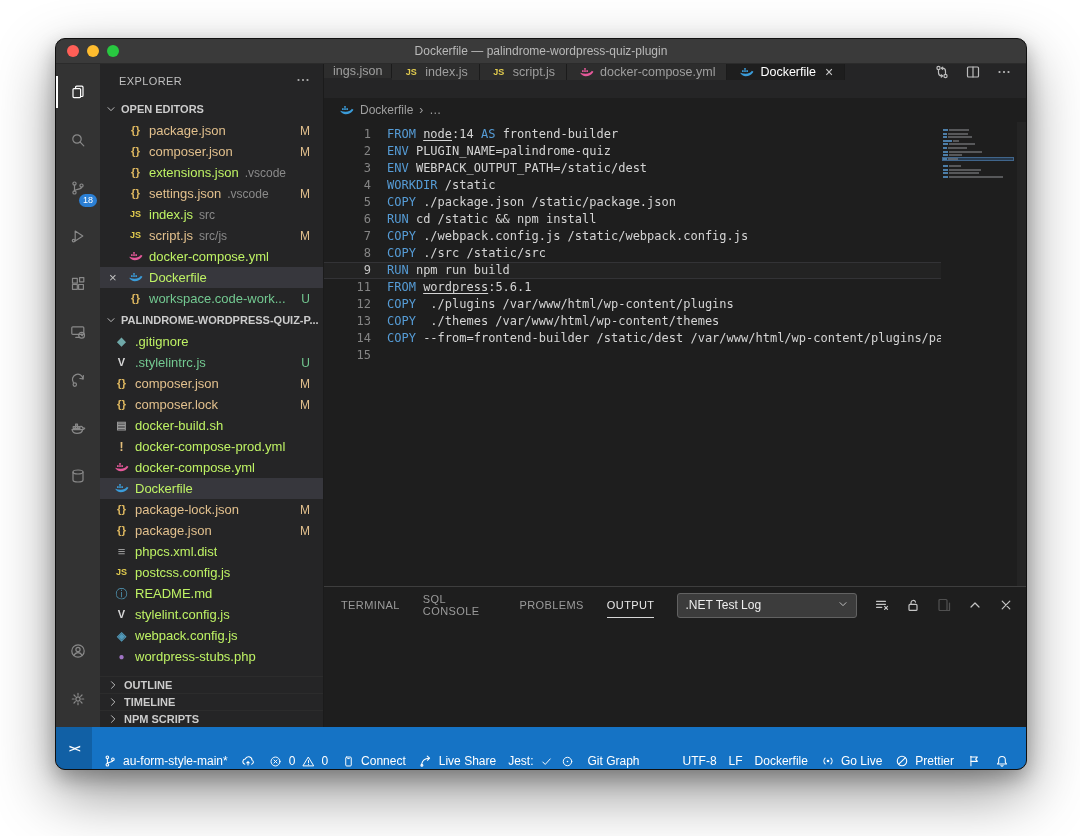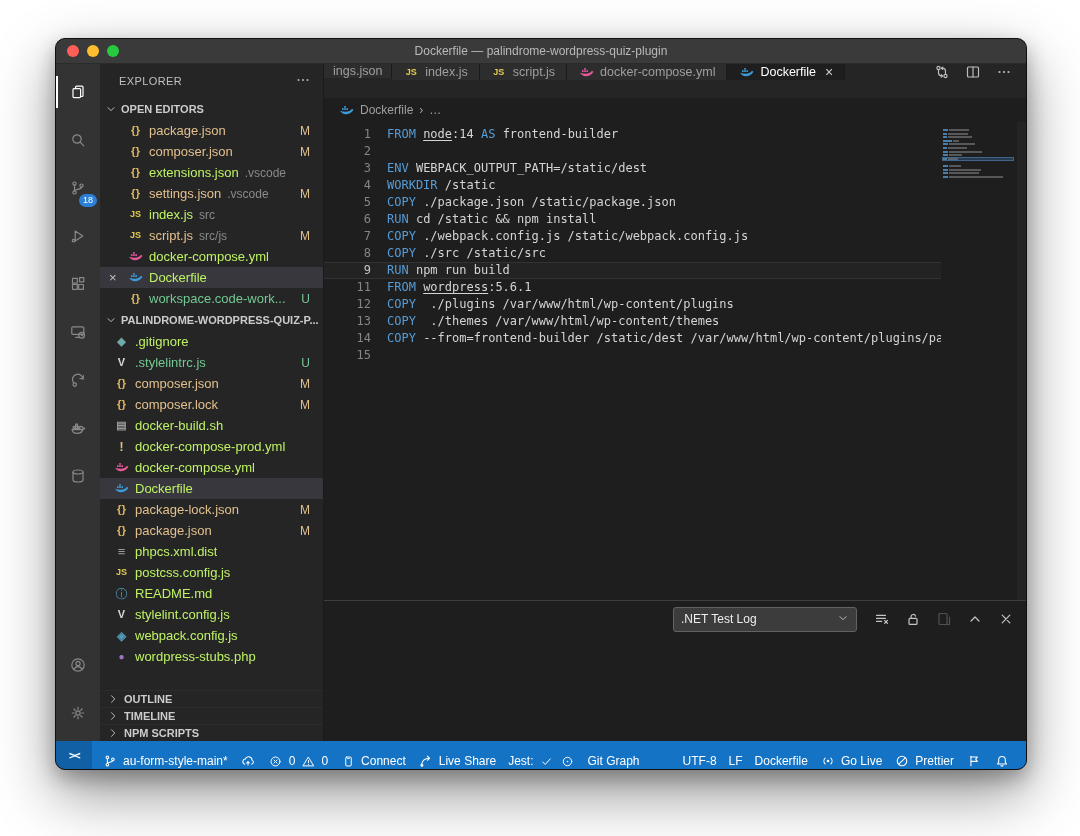--- a/index.html
+++ b/index.html
@@ -75,21 +75,21 @@
   .panel-tab.active{color:#e9e9e9;}
   .panel-tab.active::after{content:"";position:absolute;left:0;right:0;bottom:-3px;height:1px;background:#d7d7d7;}
   .panel-dropdown{margin-left:auto;width:168px;height:23px;background:#3c3c3c;border:1px solid #626262;border-radius:3px;display:flex;align-items:center;padding:0 7px;font-size:12px;color:#eeeeee;cursor:pointer;}
   .panel-dropdown .chev{margin-left:auto;color:#cccccc;}
   .panel-actions{display:flex;align-items:center;gap:15px;margin-left:17px;color:#c5c5c5;}
   .panel-actions .icon{cursor:pointer;}
   .icon.disabled{opacity:.3;}
   .panel-body{flex:1;}
   
   .statusbar{flex:0 0 26px;background:#1573c5;color:#ffffff;display:flex;align-items:center;font-size:12px;padding:0 10px 0 0;}
-  .sb-it{display:flex;align-items:center;gap:5px;padding:6px 6px;height:100%;cursor:pointer;white-space:nowrap;}
+  .sb-it{display:flex;align-items:center;gap:5px;padding:13px 6px;height:100%;cursor:pointer;white-space:nowrap;}
   .sb-it.remote-seg{background:rgba(0,0,0,.16);padding:0 10px;margin-right:4px;}
   .sb-right{margin-left:auto;display:flex;height:100%;}
   
   .icon{display:inline-flex;align-items:center;justify-content:center;width:16px;height:16px;flex:0 0 auto;}
   .icon svg{display:block;}
   .ticon{font-weight:bold;display:inline-block;line-height:1;}
 </style>
 </head>
 <body>
 
@@ -590,21 +590,21 @@
             <span>Dockerfile</span>
             <span>›</span>
             <span>…</span>
           </div>
         <div class="code-area">
           <div class="code-scroll" id="code">
               <div class="line">
      <span class="ln">1</span><span class="lc"><span class="tok-k">FROM </span><span class="tok-u">node</span><span class="tok-p">:14 </span><span class="tok-k">AS </span><span class="tok-p">frontend-builder</span></span>
    </div>
               <div class="line">
-     <span class="ln">2</span>
+     <span class="ln">2</span><span class="lc"><span class="tok-k">ENV </span><span class="tok-p">PLUGIN_NAME=palindrome-quiz</span></span>
    </div>
               <div class="line">
      <span class="ln">3</span><span class="lc"><span class="tok-k">ENV </span><span class="tok-p">WEBPACK_OUTPUT_PATH=/static/dest</span></span>
    </div>
               <div class="line">
      <span class="ln">4</span><span class="lc"><span class="tok-k">WORKDIR </span><span class="tok-p">/static</span></span>
    </div>
               <div class="line">
      <span class="ln">5</span><span class="lc"><span class="tok-k">COPY </span><span class="tok-p">./package.json /static/package.json</span></span>
    </div>
@@ -689,20 +689,26 @@
               <div class="mm-row">
       <span class="mm-seg-k" style="width:5.2px"></span>
                 <span class="mm-seg-t" style="width:54px"></span>
     </div>
               <div class="mm-row"></div>
             </div>
           <div class="scroll-strip"></div>
         </div>
         <div class="panel">
           <div class="panel-head">
+            <span id="panel-tabs" style="display:flex;align-items:center;">
+                <span class="panel-tab">TERMINAL</span>
+                <span class="panel-tab">SQL CONSOLE</span>
+                <span class="panel-tab">PROBLEMS</span>
+                <span class="panel-tab active">OUTPUT</span>
+              </span>
             <div class="panel-dropdown">
               <span>.NET Test Log</span>
               <span class="chev" id="dd-chev"><svg width="12" height="12" viewBox="0 0 16 16" fill="none" stroke="currentColor" stroke-width="1.2" stroke-linecap="round" stroke-linejoin="round">
                     <path d="M4 6.2l4 4 4-4"></path>
                   </svg></span>
             </div>
             <div class="panel-actions" id="panel-actions">
                 <span class="icon">
                   <svg width="16" height="16" viewBox="0 0 16 16" fill="none" stroke="currentColor" stroke-width="1.2" stroke-linecap="round" stroke-linejoin="round">
                     <path d="M2.5 4.3h9M2.5 7.3h9M2.5 10.3h5.3"></path>

